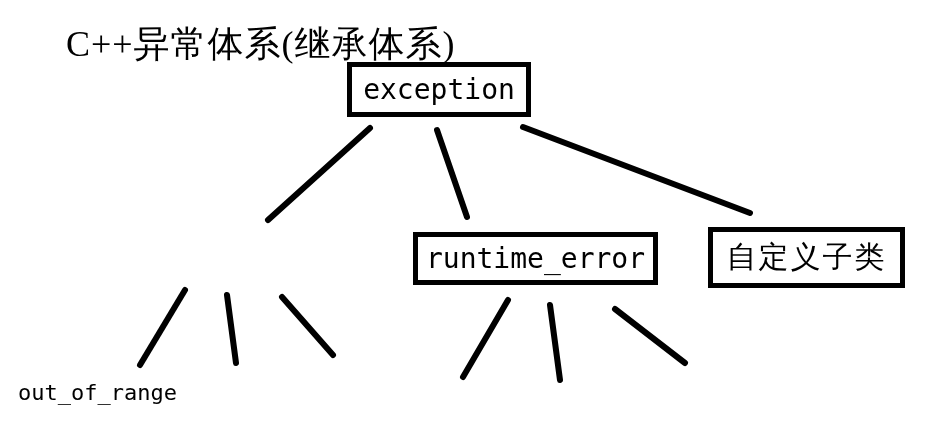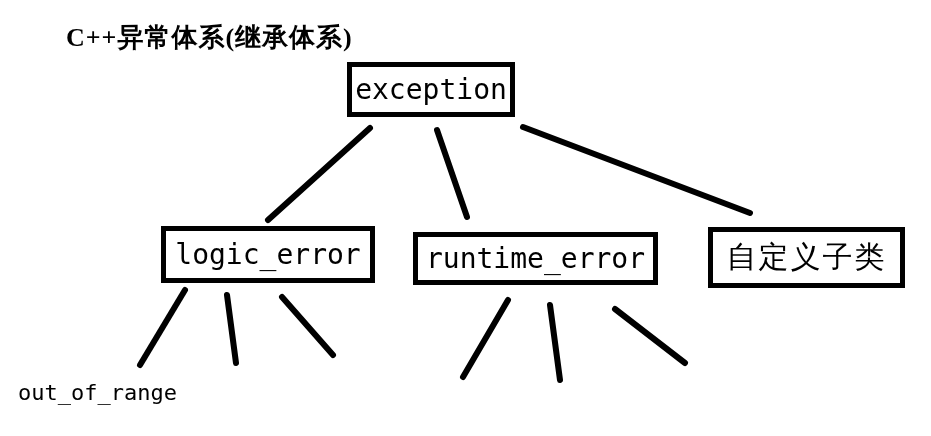--- a/index.html
+++ b/index.html
@@ -14,37 +14,37 @@
     background: #ffffff;
     overflow: hidden;
     font-family: "DejaVu Sans Mono", "Liberation Mono", monospace;
     color: #000000;
   }
   .title {
     position: absolute;
     left: 66px;
     top: 20px;
     font-family: "Liberation Serif", "DejaVu Serif", serif;
-    font-weight: bold;
-    font-size: 26px;
+    font-weight: normal;
+    font-size: 36px;
     letter-spacing: 1px;
     white-space: nowrap;
   }
   .node {
     position: absolute;
     box-sizing: border-box;
     border: 5px solid #000000;
     background: #ffffff;
     display: flex;
     align-items: center;
     justify-content: center;
     font-size: 28px;
     white-space: nowrap;
   }
-  .node-exception   { left: 347px; top: 62px;  width: 168px; height: 55px; }
+  .node-exception   { left: 347px; top: 62px;  width: 184px; height: 55px; }
   .node-logic       { left: 161px; top: 226px; width: 214px; height: 57px; }
   .node-runtime     { left: 413px; top: 232px; width: 245px; height: 53px; text-align: center; }
   .node-custom      { left: 708px; top: 227px; width: 197px; height: 61px;
                       font-family: "Liberation Serif", "DejaVu Serif", serif;
                       font-weight: normal; font-size: 30px; letter-spacing: 2px; }
   .leaf-label {
     position: absolute;
     left: 18px;
     top: 380px;
     font-size: 22px;
@@ -82,23 +82,20 @@
 
     <line x1="508" y1="300" x2="463" y2="377"></line>
     <line x1="550" y1="305" x2="560" y2="380"></line>
     <line x1="615" y1="309" x2="685" y2="363"></line>
   </svg>
 
   <div class="node node-exception">
     <span>exception</span>
   </div>
 
-  <div class="node node-logic">
-    <span>logic_error</span>
-  </div>
 
   <div class="node node-runtime">
     <span>runtime_error</span>
   </div>
 
   <div class="node node-custom">
     <span>自定义子类</span>
   </div>
 
   <div class="leaf-label">out_of_range</div>

